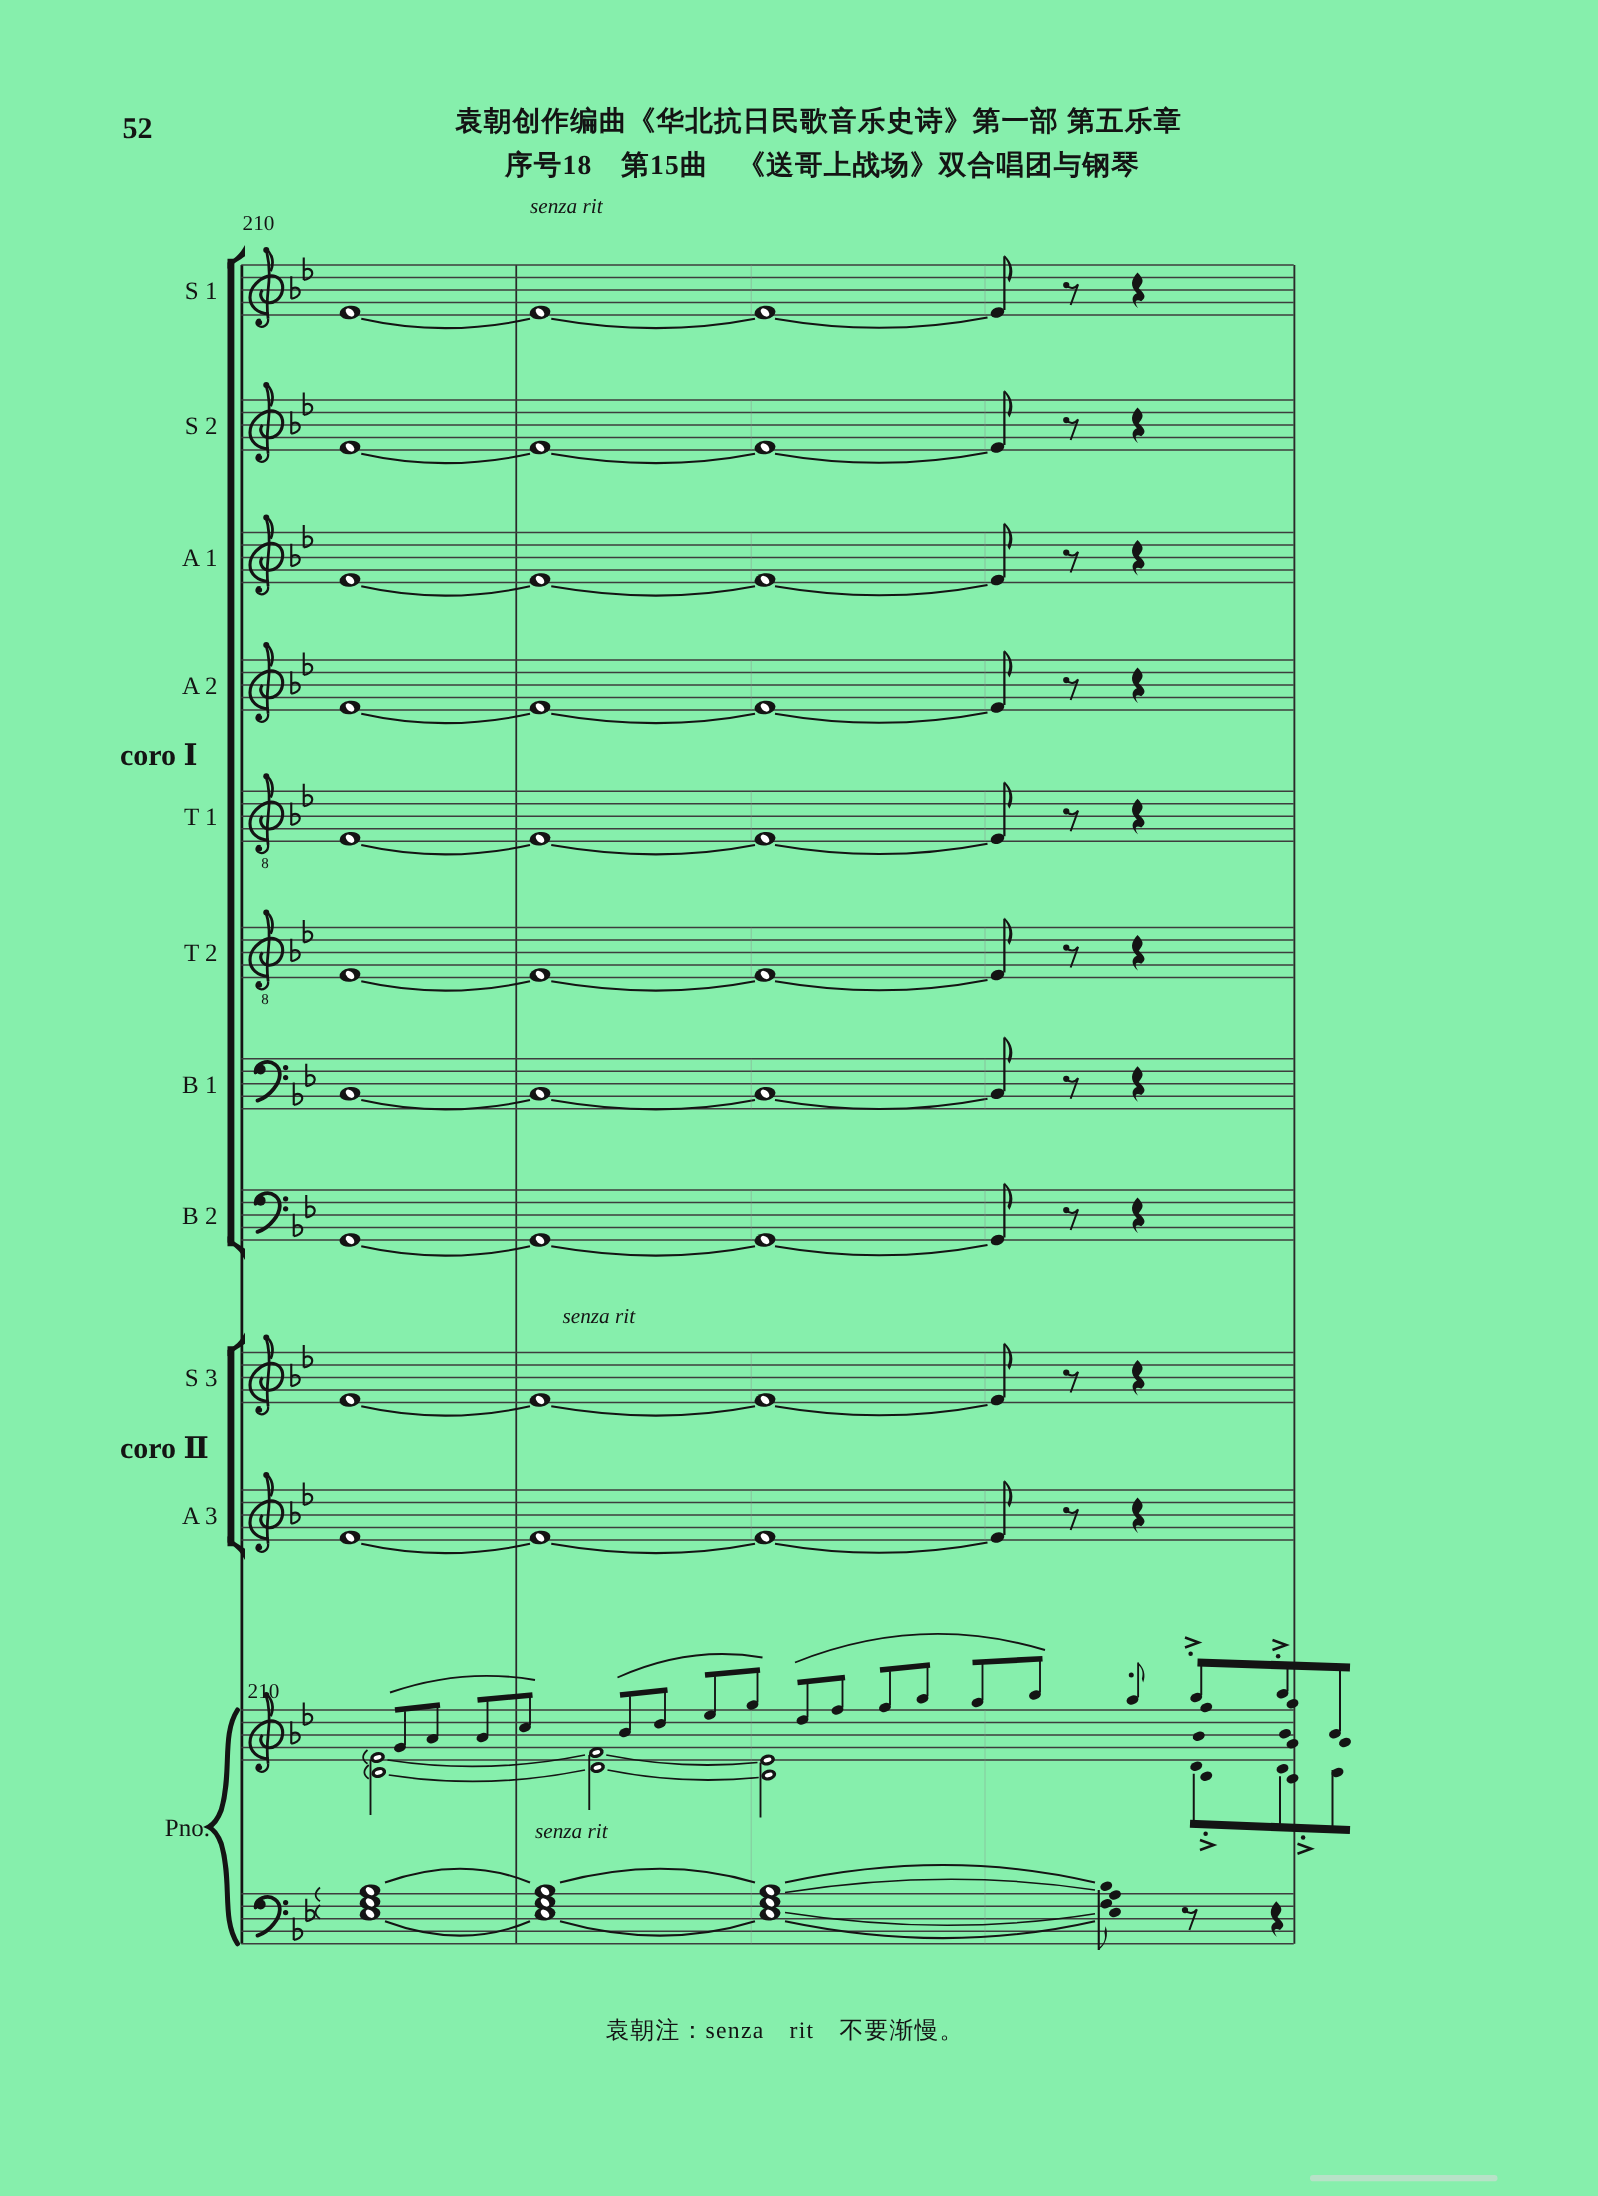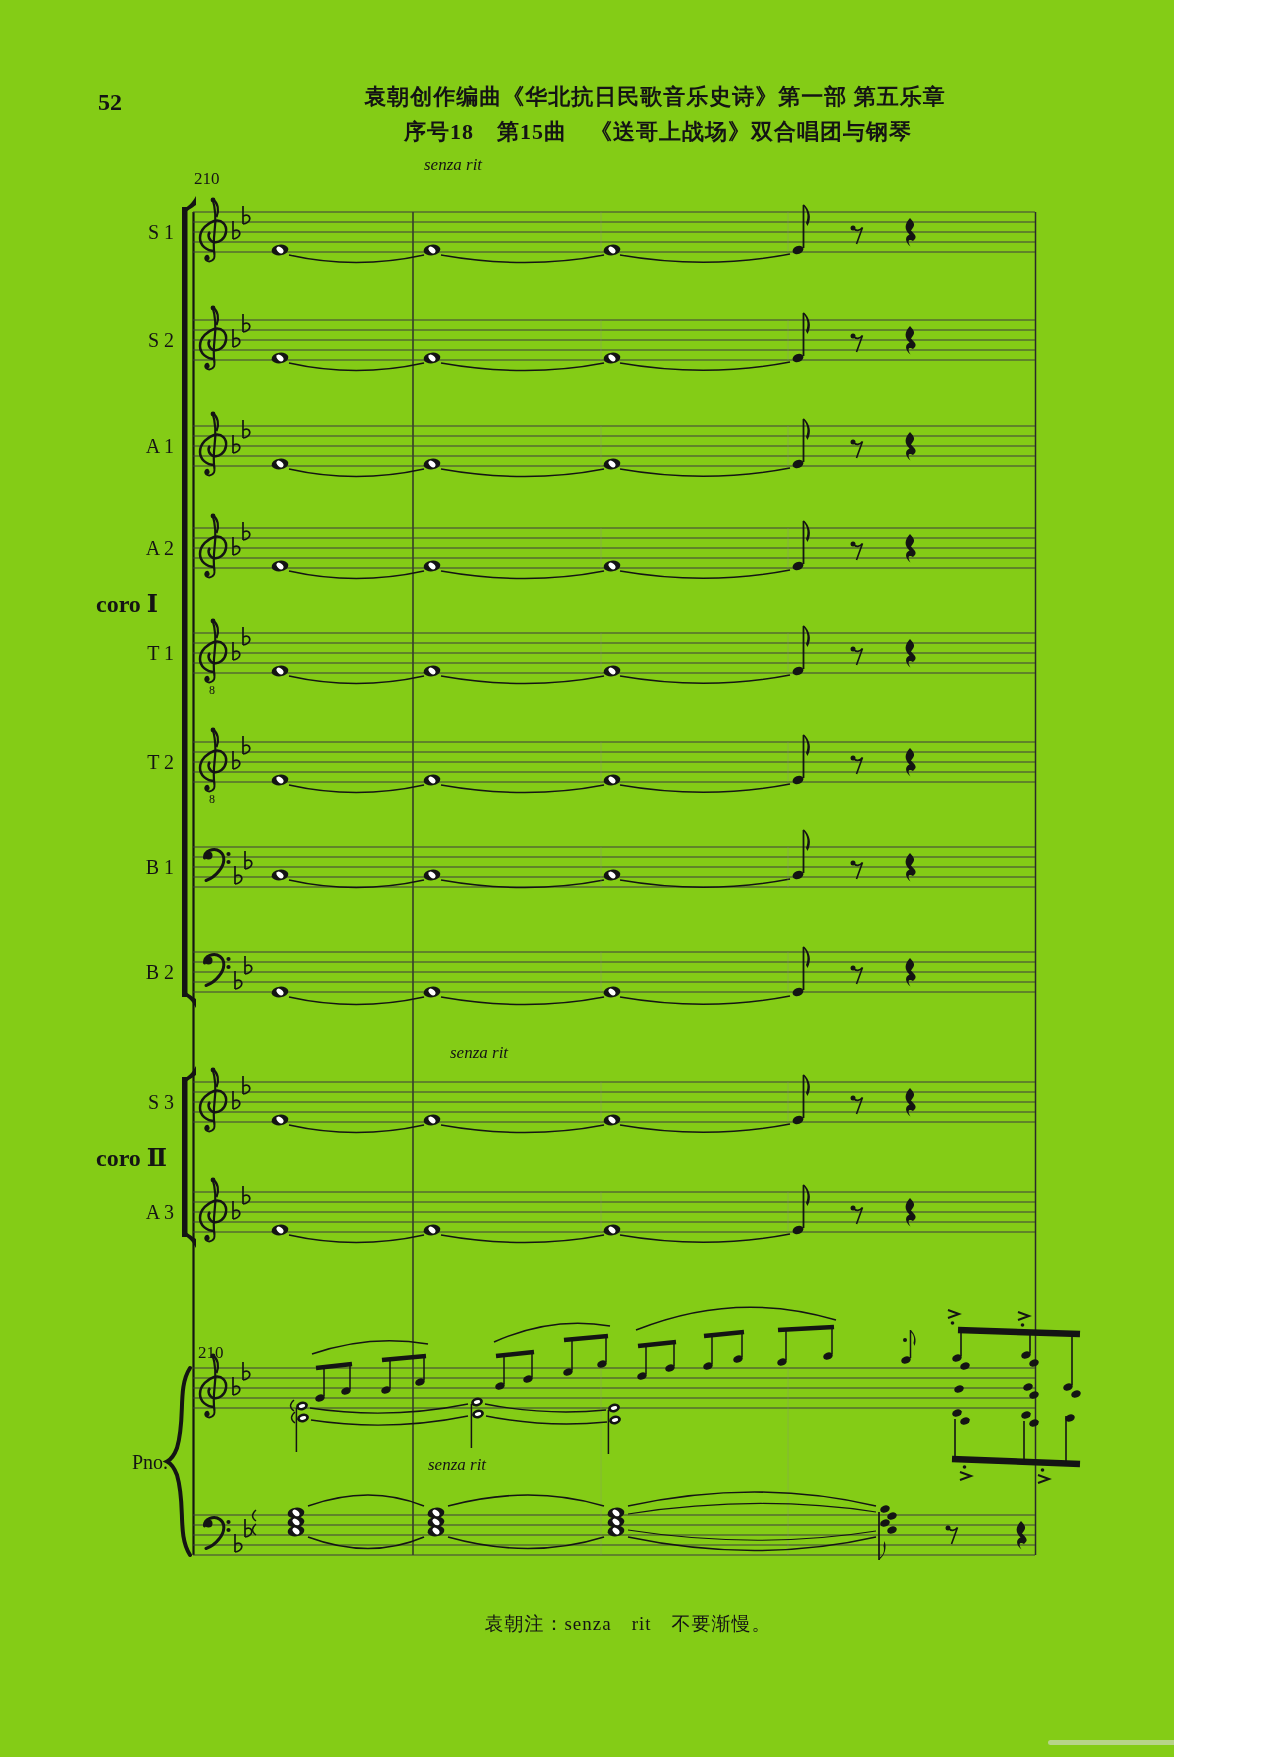--- a/index.html
+++ b/index.html
@@ -1,16 +1,16 @@
 <!DOCTYPE html>
 <html><head>
 <meta charset="utf-8">
 <style>
   html,body{margin:0;padding:0;background:#ffffff;}
-  .page{position:relative;width:1174px;height:1757px;background:#84cc16;overflow:hidden;
+  .page{position:relative;width:1278px;height:1757px;background:#86efac;overflow:hidden;
         font-family:"Liberation Serif","DejaVu Serif",serif;color:#141414;}
   svg{position:absolute;left:0;top:0;}
   text{fill:#141414;font-family:"Liberation Serif","DejaVu Serif",serif;}
   .pageno{font-size:24px;font-weight:bold;}
   .title{font-size:22px;letter-spacing:1px;font-weight:600;}
   .stafflabel{font-size:20px;}
   .grouplabel{font-size:24px;font-weight:bold;}
   .tempo{font-size:17px;font-style:italic;}
   .mnum{font-size:17px;}
   .oct8{font-size:12px;}

